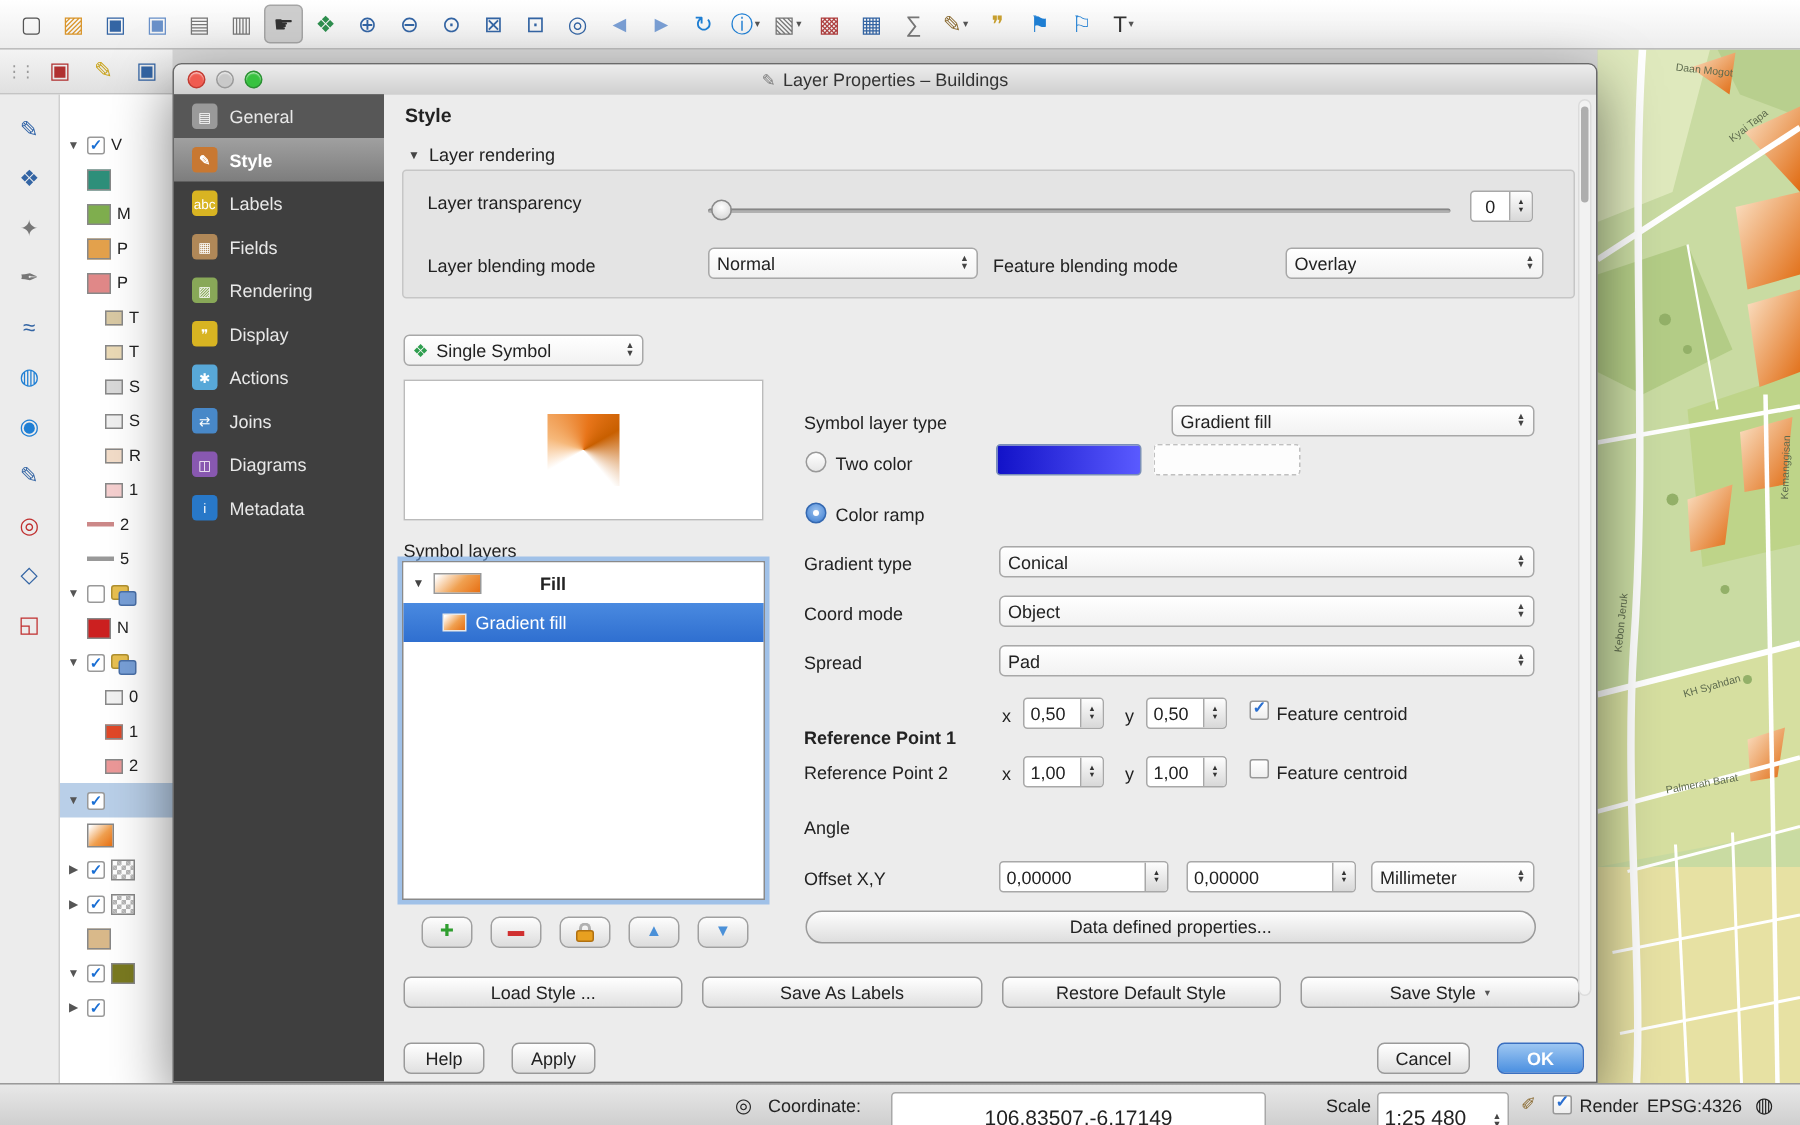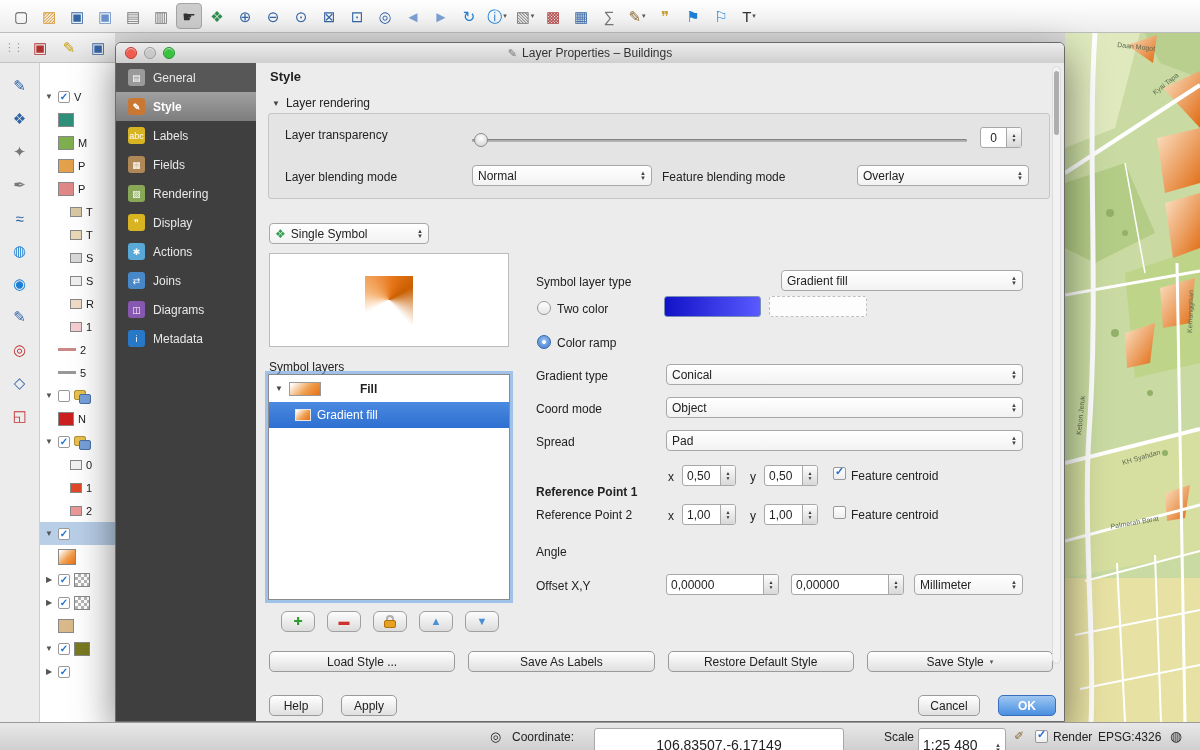--- a/index.html
+++ b/index.html
@@ -703,20 +703,23 @@
             </span>
         </div>
         <div class="dd" style="left:658px;top:511px;width:109px;">
           <span class="dd-text">Millimeter</span>
           <span class="dd-arr">
               <i></i>
               <i></i>
             </span>
         </div>
 
+        <div class="pill-btn" style="left:281px;top:544px;width:487px;">
+          <span>Data defined properties...</span>
+        </div>
 
         <div class="style-btns" id="style-buttons">
             <div class="push-btn style-btn">
               <span class="btn-label">Load Style ...</span>
             </div>
             <div class="push-btn style-btn">
               <span class="btn-label">Save As Labels</span>
             </div>
             <div class="push-btn style-btn">
               <span class="btn-label">Restore Default Style</span>

